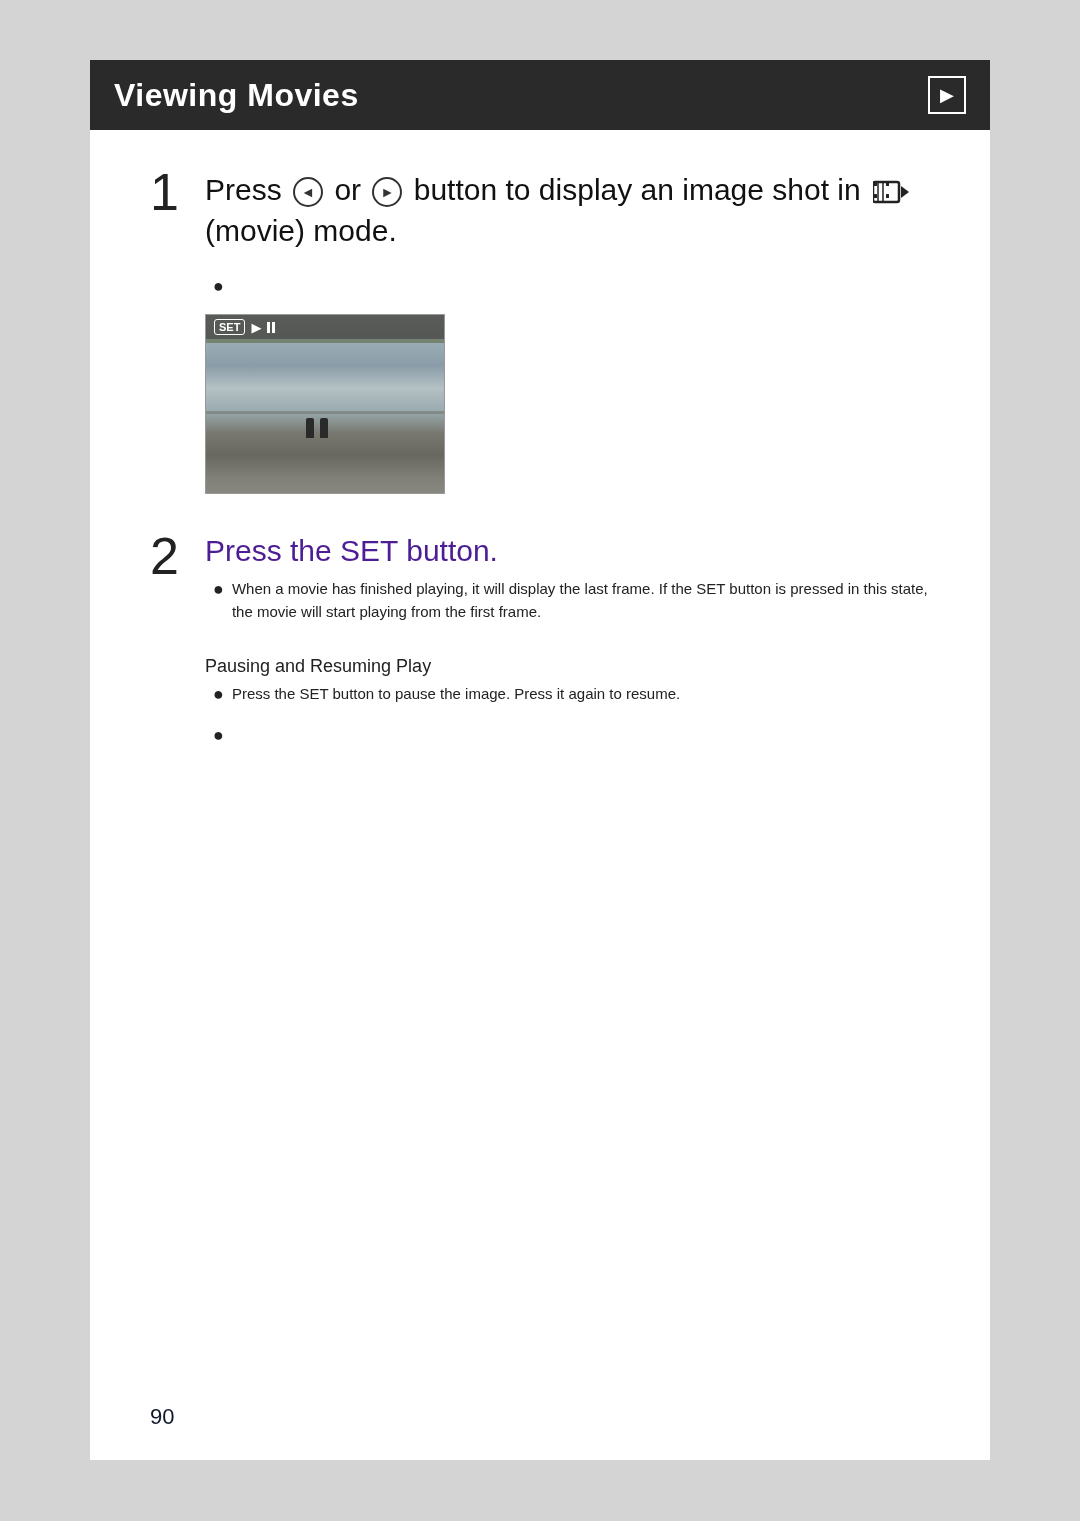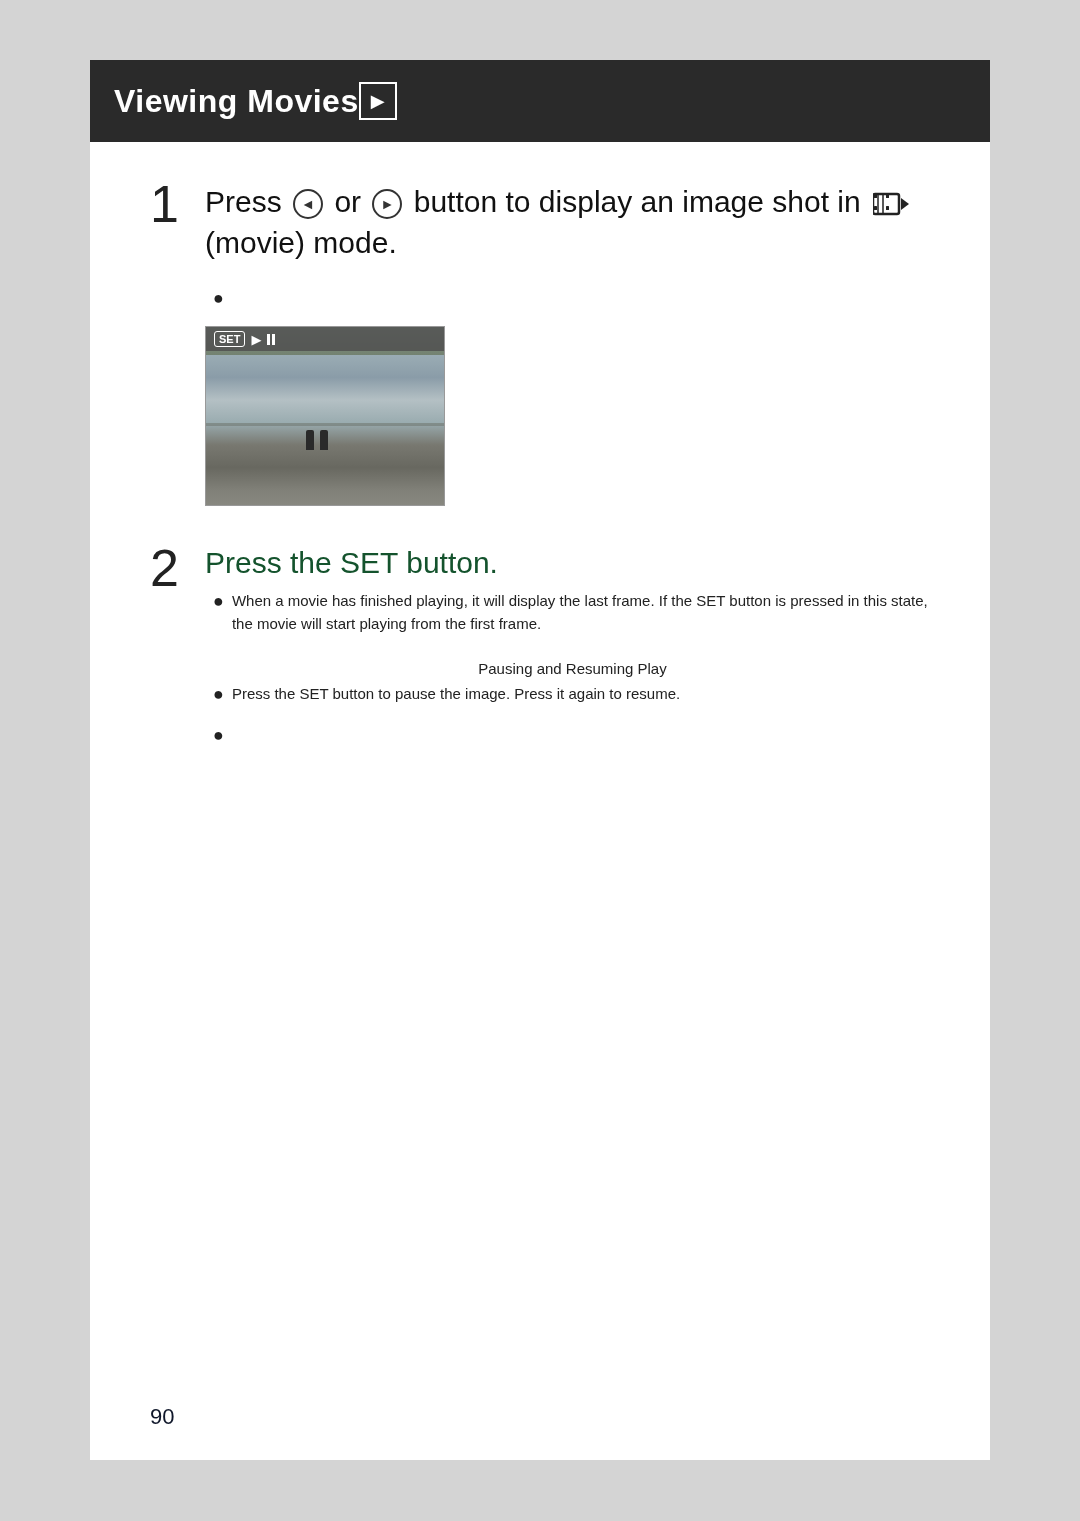--- a/index.html
+++ b/index.html
@@ -20,24 +20,24 @@
       position: absolute;
       top: 60px;
       left: 90px;
       padding: 0;
     }
 
     
     .header-bar {
       background-color: #2a2a2a;
       width: 100%;
-      height: 82px;
-      display: flex;
-      align-items: center;
-      justify-content: flex-start;
+      height: 70px;
+      display: flex;
+      align-items: center;
+      justify-content: space-between;
       padding: 0 24px;
     }
 
     .header-title {
       color: #ffffff;
       font-size: 32px;
       font-weight: bold;
       letter-spacing: 0.5px;
     }
 
@@ -257,30 +257,29 @@
       border-radius: 2px 2px 0 0;
     }
 
     
     .step2 {
       margin-top: 5px;
     }
 
     .step2-main {
       font-size: 30px;
-      color: #14532d;
+      color: #4c1d95;
       margin-bottom: 10px;
     }
 
     .sub-heading {
-      font-size: 15px;
+      font-size: 18px;
       color: #222;
-      margin: 16px 0 6px 0;
+      margin: 24px 0 6px 0;
       font-weight: normal;
-      text-align: center;
     }
 
     .movie-starts {
       font-size: 17px;
       color: #222;
       margin-bottom: 8px;
     }
 
     .bullet-text {
       font-size: 15px;

